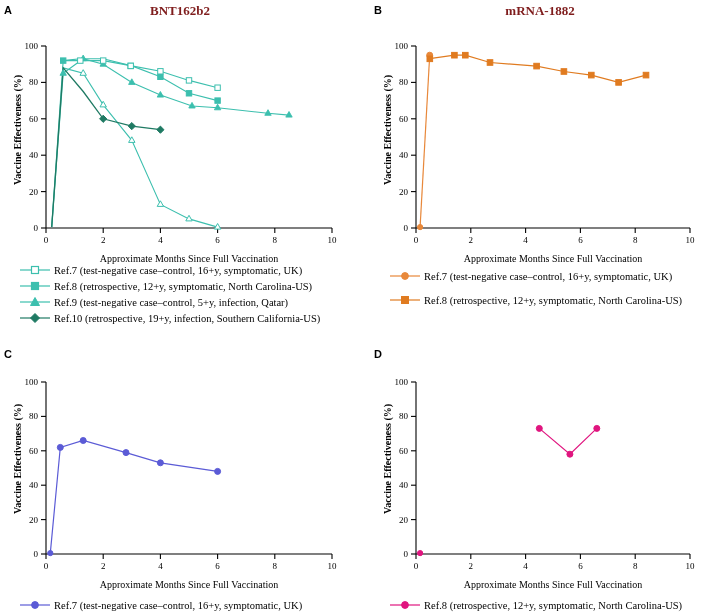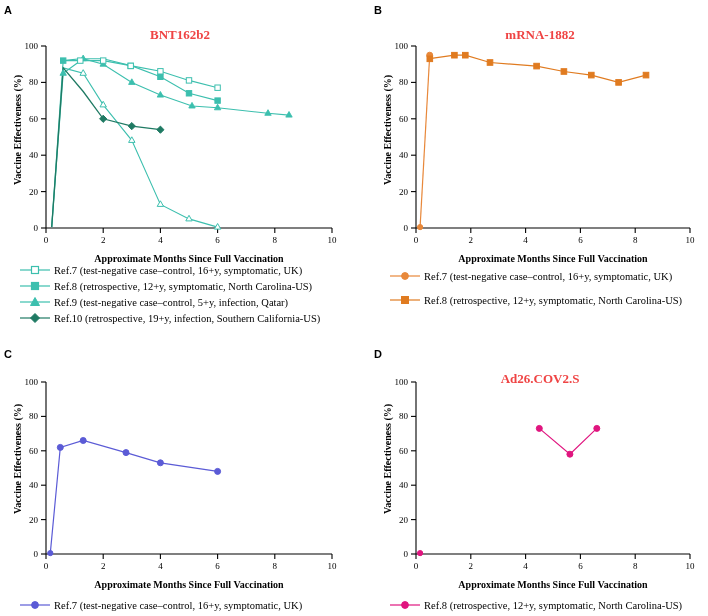--- a/index.html
+++ b/index.html
@@ -24,22 +24,21 @@
     font-weight: bold;
     font-size: 11px;
     color: #000;
   }
   .panel-title {
     position: absolute;
     text-align: center;
     font-family: "Liberation Serif", serif;
     font-weight: bold;
     font-size: 13px;
-    color: #ef4444;
-    margin-top: 24px;
+    color: #7f1d1d;
   }
   .plot-svg {
     display: block;
   }
   .legend {
     position: absolute;
     font-family: "Liberation Serif", serif;
     font-size: 10.5px;
     color: #000;
   }
@@ -54,21 +53,21 @@
     flex: 0 0 34px;
     height: 14px;
     position: relative;
   }
   .legend-label {
     padding-left: 2px;
   }
   .axis-title {
     position: absolute;
     font-family: "Liberation Serif", serif;
-    font-weight: bold;
+    font-weight: normal;
     font-size: 10px;
     text-align: center;
   }
   .y-axis-title {
     position: absolute;
     font-family: "Liberation Serif", serif;
     font-weight: bold;
     font-size: 10px;
     transform-origin: 0 0;
     transform: rotate(-90deg);
@@ -365,21 +364,20 @@
             <circle cx="17" cy="7" r="3.4" fill="#5b5bd6" stroke="#5b5bd6"></circle>
           </svg>
       </span>
       <span class="legend-label">Ref.7 (test-negative case–control, 16+y, symptomatic, UK)</span>
     </div>
   </div>
 </div>
 
 <div class="panel" style="left:370px;top:344px;width:338px;height:272px;">
   <div class="panel-letter" style="left:4px;top:4px;">D</div>
-  <div class="panel-title" style="left:30px;top:3px;width:280px;">Ad26.COV2.S</div>
 
   <svg class="plot-svg" width="338" height="220" style="position:absolute;left:0;top:16px;">
     <line x1="46" y1="194" x2="320" y2="194" stroke="#000" stroke-width="1.1"></line>
     <line x1="46" y1="194" x2="46" y2="22" stroke="#000" stroke-width="1.1"></line>
     <g stroke="#000" stroke-width="1.1">
       <line x1="46" y1="194" x2="41" y2="194"></line>
       <line x1="46" y1="159.6" x2="41" y2="159.6"></line>
       <line x1="46" y1="125.2" x2="41" y2="125.2"></line>
       <line x1="46" y1="90.8" x2="41" y2="90.8"></line>
       <line x1="46" y1="56.4" x2="41" y2="56.4"></line>

